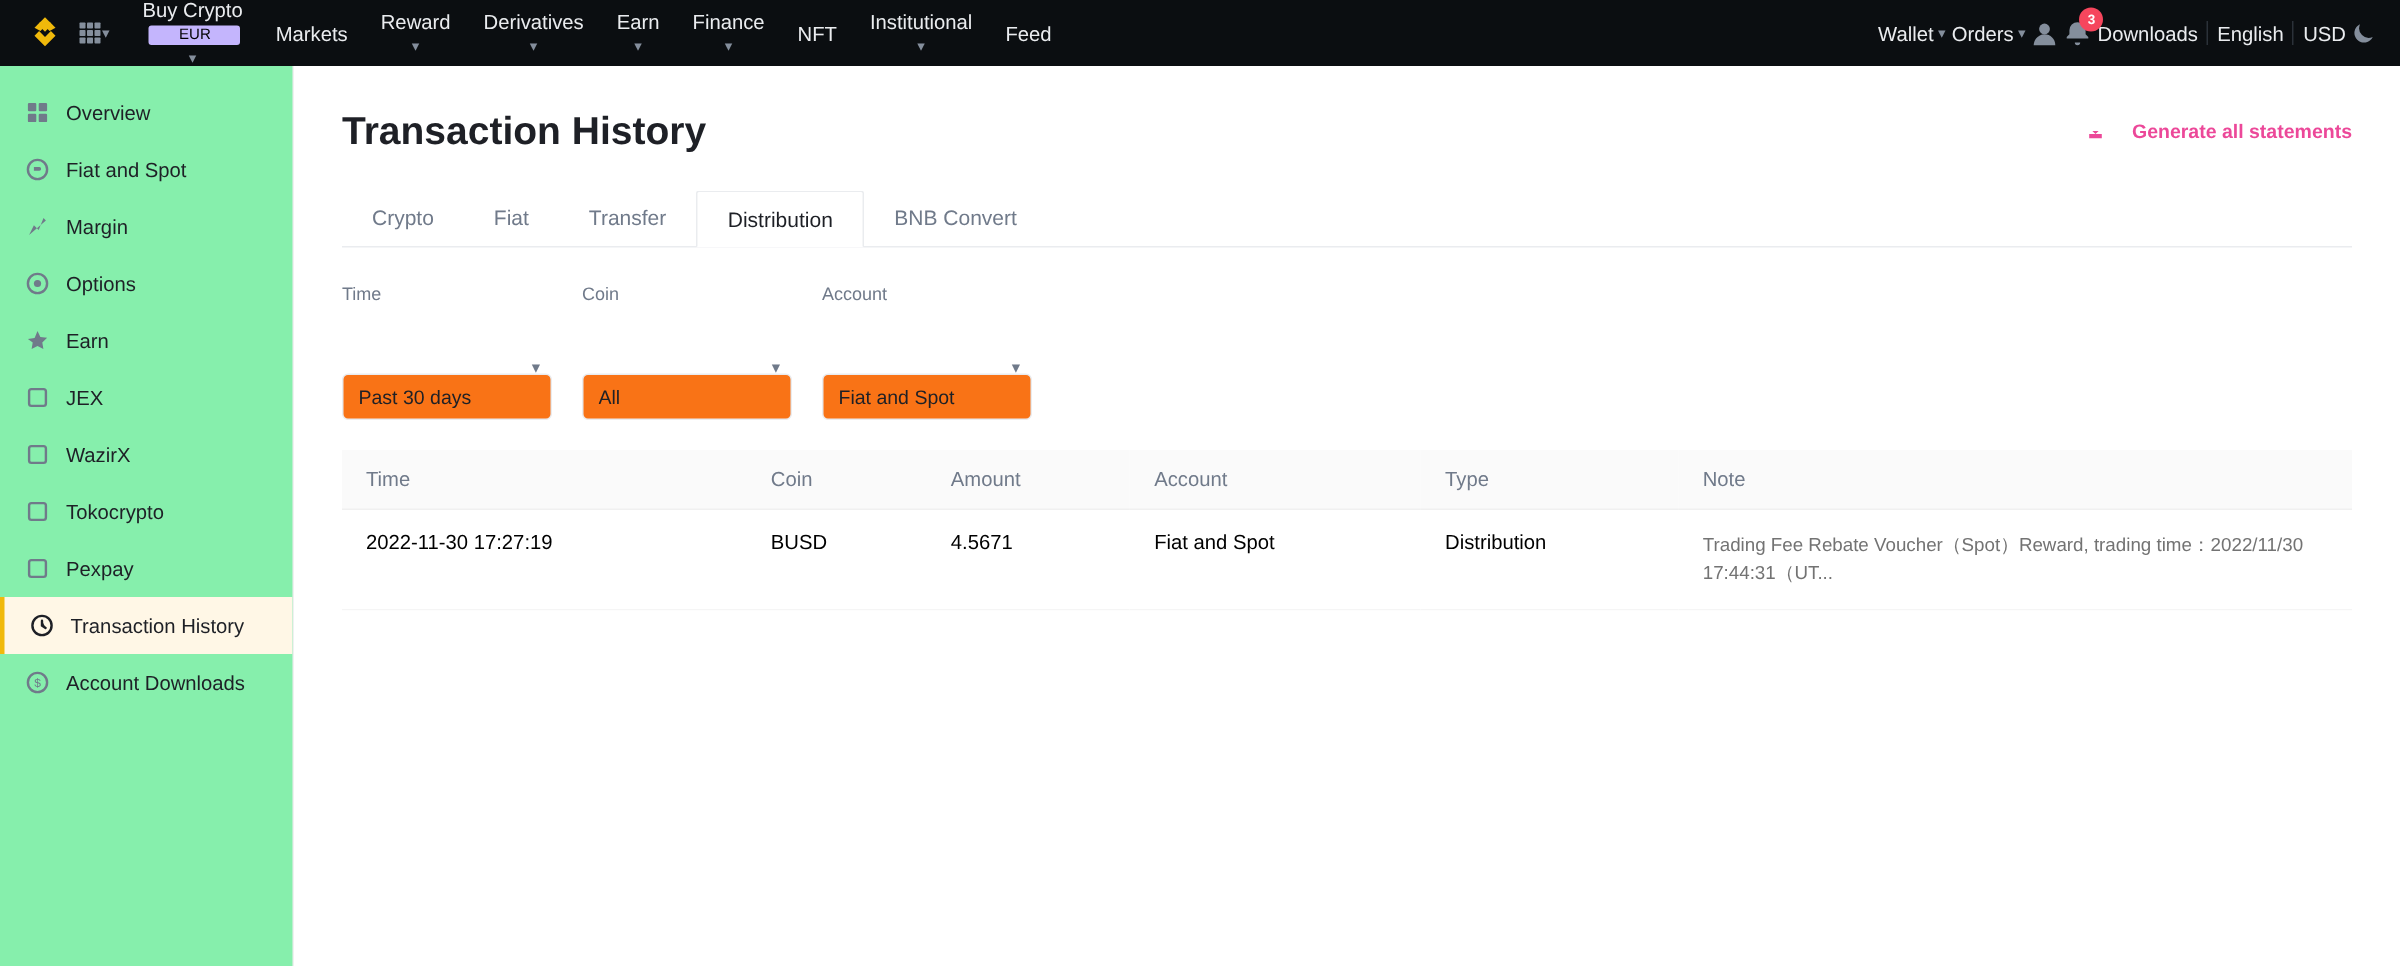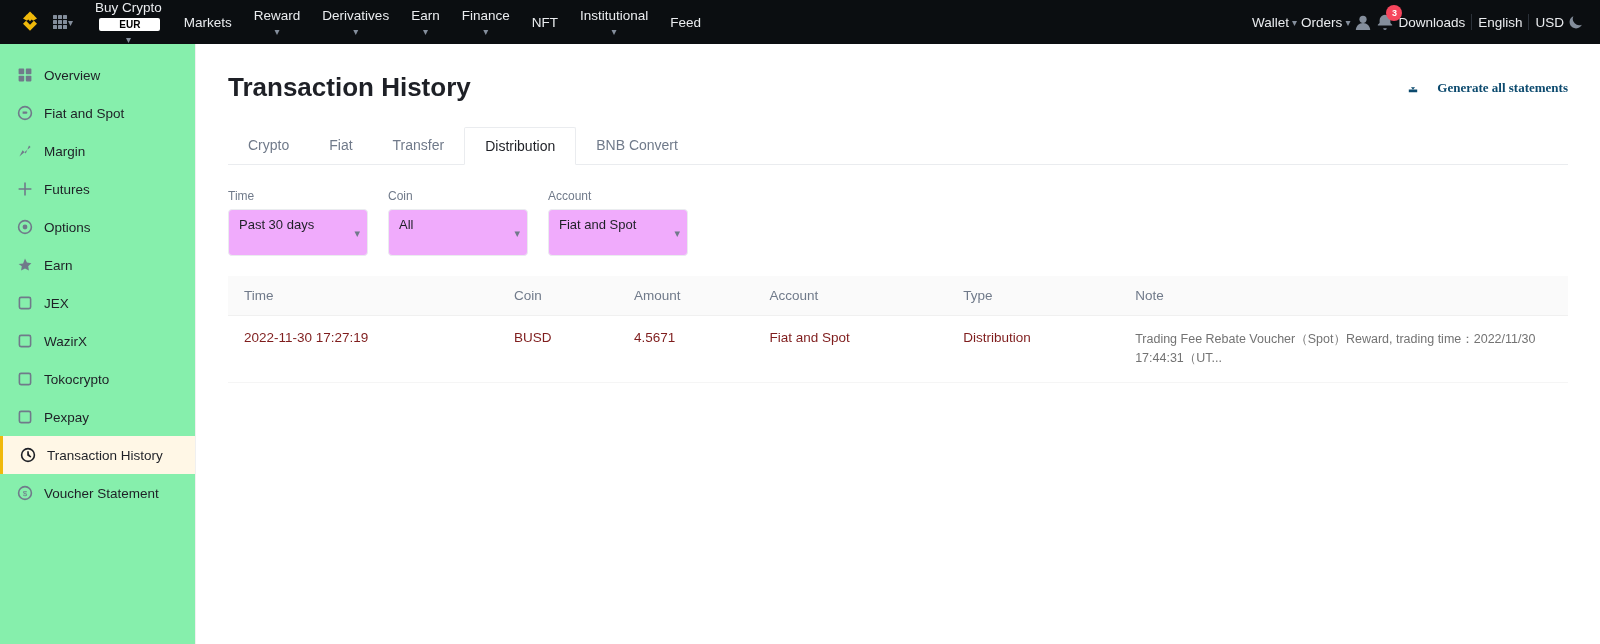--- a/index.html
+++ b/index.html
@@ -12,21 +12,21 @@
     }
     .topnav-logo { display: flex; align-items: center; gap: 6px; margin-right: 8px; }
     .logo-icon { width: 28px; height: 28px; }
     .topnav-grid { display: flex; align-items: center; cursor: pointer; margin-right: 12px; color: #848e9c; }
     .topnav-links { display: flex; align-items: center; gap: 2px; flex: 1; }
     .topnav-link {
       padding: 4px 10px; color: #eaecef; cursor: pointer; white-space: nowrap; font-size: 13.5px;
       display: flex; align-items: center; gap: 3px; flex-direction: column;
     }
     .eur-badge {
-      background: #ffffff; color: #000; font-size: 10px; font-weight: 700;
+      background: #c4b5fd; color: #000; font-size: 10px; font-weight: 400;
       border-radius: 2px; padding: 1px 20px; margin-left: 3px;
     }
     .topnav-right { display: flex; align-items: center; gap: 4px; margin-left: auto; }
     .topnav-right-item { color: #eaecef; cursor: pointer; font-size: 13.5px; display: flex; align-items: center; gap: 3px; }
     .notif-wrapper { position: relative; }
     .notif-badge {
       background: #f6465d; color: #fff; font-size: 9px; font-weight: 700;
       border-radius: 50%; width: 16px; height: 16px; display: flex; align-items: center; justify-content: center;
       position: absolute; top: -8px; right: -8px;
     }
@@ -48,55 +48,55 @@
     .sidebar-item.active {
       background: #fff7e6; border-left: 3px solid #f0b90b; color: #1e2026; font-weight: 500;
     }
     .sidebar-icon { width: 18px; height: 18px; display: flex; align-items: center; justify-content: center; color: #707a8a; flex-shrink: 0; }
     .sidebar-item.active .sidebar-icon { color: #1e2026; }
 
     
     .main { margin-left: 196px; flex: 1; padding: 28px 32px; }
 
     .page-title { font-size: 26px; font-weight: 600; margin-bottom: 24px; display: flex; align-items: center; justify-content: space-between; }
-    .gen-stmt { font-size: 13px; color: #0c4a6e; display: flex; align-items: center; gap: 17px; cursor: pointer; font-family: Liberation Serif, serif; }
+    .gen-stmt { font-size: 13px; color: #ec4899; display: flex; align-items: center; gap: 17px; cursor: pointer; }
 
     
     .tabs { display: flex; border-bottom: 1px solid #eaecef; margin-bottom: 24px; gap: 0; text-align: right; }
     .tab {
       padding: 10px 20px; cursor: pointer; color: #707a8a; font-size: 14px;
       border-bottom: 2px solid transparent; margin-bottom: -1px;
     }
     .tab.active { color: #1e2026; border-bottom: 2px solid #1e2026; font-weight: 500; background: #fff; border: 1px solid #eaecef; border-bottom: 1px solid #fff; border-radius: 2px 2px 0 0; }
 
     
     .filters { display: flex; gap: 20px; margin-bottom: 20px; align-items: flex-end; }
     .filter-group { display: flex; flex-direction: column; gap: 6px; }
     .filter-label { font-size: 12px; color: #707a8a; }
     .filter-select {
-      border: 1px solid #eaecef; border-radius: 4px; padding: 7px 28px 23px 10px;
-      font-size: 13px; color: #1e2026; background: #f0abfc; cursor: pointer; appearance: none;
-      -webkit-appearance: none; position: relative; min-width: 140px;
+      border: 1px solid #eaecef; border-radius: 4px; padding: 7px 28px 7px 10px;
+      font-size: 13px; color: #1e2026; background: #f97316; cursor: pointer; appearance: none;
+      -webkit-appearance: none; position: relative; min-width: 140px; margin-top: 40px;
     }
     .select-wrapper { position: relative; }
     .select-arrow {
       position: absolute; right: 8px; top: 50%; transform: translateY(-50%);
       pointer-events: none; color: #707a8a; font-size: 11px;
     }
 
     
     .table-wrap { overflow-x: auto; }
     table { width: 100%; border-collapse: collapse; font-size: 13.5px; }
     thead tr { background: #fafafa; }
     thead th {
       padding: 12px 16px; text-align: left; color: #707a8a; font-weight: 400;
       border-bottom: 1px solid #f0f0f0; white-space: nowrap;
     }
     tbody tr { border-bottom: 1px solid #f5f5f5; }
-    tbody td { padding: 14px 16px; color: #7f1d1d; vertical-align: top; }
+    tbody td { padding: 14px 16px; color: #000000; vertical-align: top; }
     .note-cell { max-width: 260px; font-size: 12.5px; color: #737373; line-height: 1.5; }
   </style>
 </head>
 <body>
 
 <nav class="topnav">
   <div class="topnav-logo">
     <svg class="logo-icon" viewBox="0 0 32 32" fill="none">
       <polygon points="16,4 20.5,8.5 16,13 11.5,8.5" fill="#F0B90B"></polygon>
       <polygon points="8,12 12.5,7.5 16,11 12.5,14.5" fill="#F0B90B"></polygon>
@@ -215,28 +215,20 @@
 
     <div class="sidebar-item">
       <span class="sidebar-icon">
         <svg width="16" height="16" viewBox="0 0 20 20" fill="currentColor">
             <path d="M3 17l4-8 4 4 4-10 2 2"></path>
           </svg>
       </span>
       <span>Margin</span>
     </div>
 
-    <div class="sidebar-item">
-      <span class="sidebar-icon">
-        <svg width="16" height="16" viewBox="0 0 20 20" fill="currentColor">
-            <path d="M2 10h16M10 2v16" stroke="currentColor" stroke-width="2"></path>
-          </svg>
-      </span>
-      <span>Futures</span>
-    </div>
 
     <div class="sidebar-item">
       <span class="sidebar-icon">
         <svg width="16" height="16" viewBox="0 0 20 20" fill="currentColor">
             <circle cx="10" cy="10" r="3"></circle>
             <circle cx="10" cy="10" r="8" fill="none" stroke="currentColor" stroke-width="2"></circle>
           </svg>
       </span>
       <span>Options</span>
     </div>
@@ -297,21 +289,21 @@
       <span>Transaction History</span>
     </div>
 
     <div class="sidebar-item">
       <span class="sidebar-icon">
         <svg width="16" height="16" viewBox="0 0 20 20" fill="currentColor">
             <circle cx="10" cy="10" r="8" fill="none" stroke="currentColor" stroke-width="2"></circle>
             <text x="10" y="14" text-anchor="middle" font-size="10" fill="currentColor">$</text>
           </svg>
       </span>
-      <span>Voucher Statement</span>
+      <span>Account Downloads</span>
     </div>
 
 
   </aside>
 
   <main class="main">
 
     <div class="page-title">
       <h1 style="font-size:26px;font-weight:600;">Transaction History</h1>
       <span class="gen-stmt">

